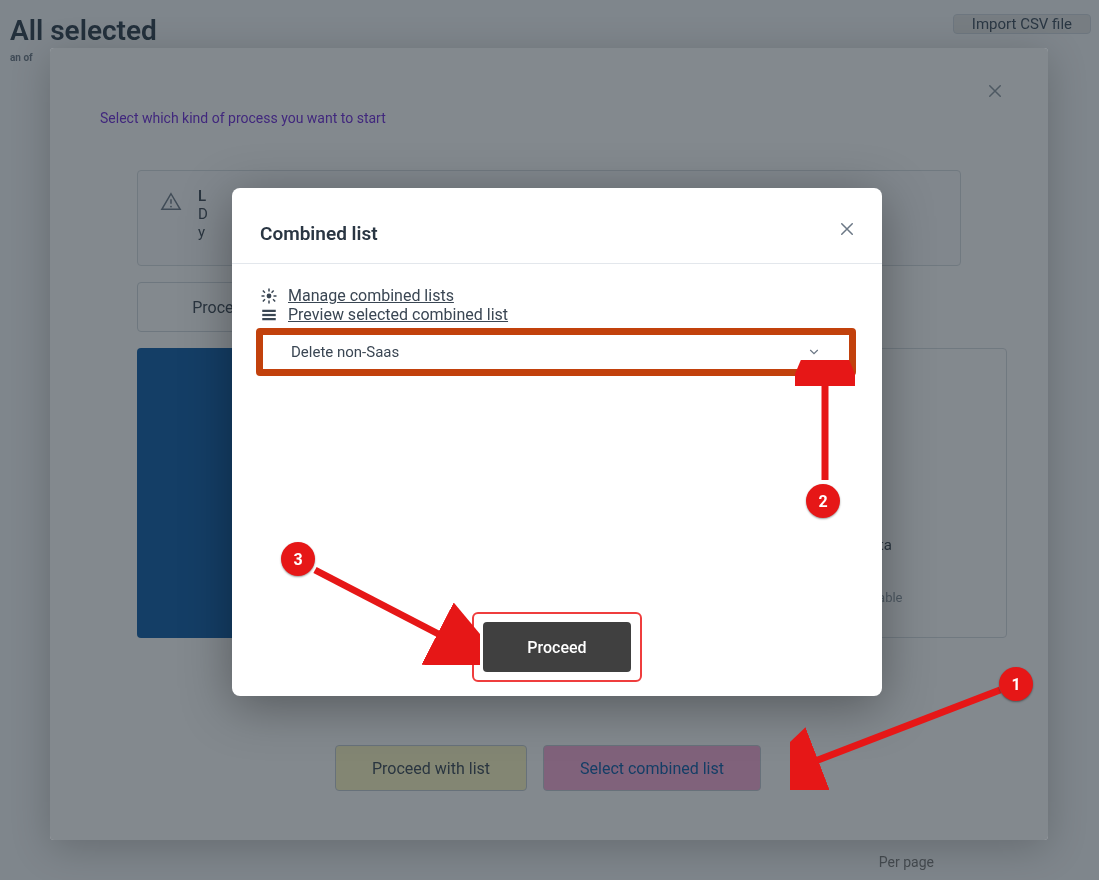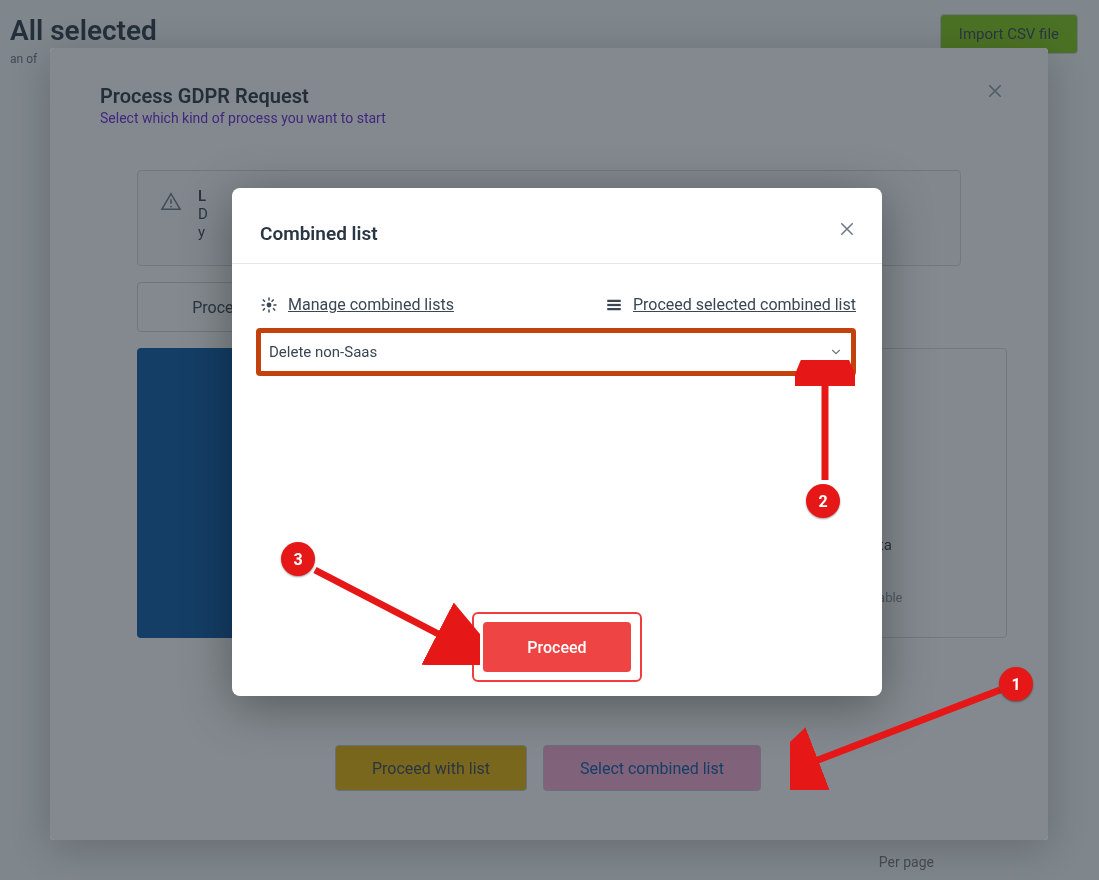--- a/index.html
+++ b/index.html
@@ -5,24 +5,24 @@
   * { box-sizing: border-box; margin: 0; padding: 0; font-family: -apple-system, BlinkMacSystemFont, "Segoe UI", Roboto, Helvetica, Arial, sans-serif; }
   html, body { width: 1099px; height: 880px; overflow: hidden; background: #fff; }
 
   
   .page-bg {
     position: absolute; inset: 0; background: #f7f9fb;
   }
   .page-title {
     position: absolute; top: 14px; left: 10px; font-size: 28px; font-weight: 600; color: #2b3a4a;
   }
-  .page-sub { position: absolute; top: 52px; left: 10px; font-size: 12px; color: #6b7785; }
+  .page-sub { position: absolute; top: 52px; left: 10px; font-size: 10px; color: #6b7785; font-weight: bold; }
   .import-btn {
-    position: absolute; top: 14px; right: 21px; padding: 10px 18px; border: 1px solid #cfd6de;
-    border-radius: 4px; background: #84cc16; color: #3b4a5a; font-size: 15px;
+    position: absolute; top: 14px; right: 8px; padding: 0 18px; border: 1px solid #cfd6de;
+    border-radius: 4px; background: #e5e5e5; color: #3b4a5a; font-size: 15px;
   }
   .footer-right { position:absolute; bottom:10px; right:165px; color:#777; font-size:14px;margin-top:9px; }
 
   
   .gdpr-modal {
     position: absolute; top: 48px; left: 50px; width: 998px; height: 792px;
     background: #ffffff; border-radius: 4px; box-shadow: 0 8px 40px rgba(0,0,0,.2);
   }
   .gdpr-title { position:absolute; top:36px; left:50px; font-size:20px; font-weight:600; color:#2a3643; }
   .gdpr-sub   { position:absolute; top:62px; left:50px; font-size:14px; color:#6d28d9; }
@@ -53,59 +53,59 @@
   .card-b-sub   { font-size:15px; color:#3a4653; text-align:center; margin-top:6px; }
   .card-b-note  { font-size:13px; color:#8a95a0; text-align:center; margin-top:36px; }
 
   .caption-a { position:absolute; top:608px; left:87px; width:260px; text-align:center; color:#3a4653; font-size:15px; }
 
   .proceed-list-btn, .select-combined-btn {
     position:absolute; top:697px; height:46px; line-height:46px; text-align:center;
     border-radius:4px; font-size:16px;
   }
   .proceed-list-btn {
-    left:285px; width:192px; border:1px solid #c2cad3; color:#3a4653; background:#eab308;
+    left:285px; width:192px; border:1px solid #c2cad3; color:#3a4653; background:#fef9c3;
   }
   .select-combined-btn {
     left:493px; width:218px; border:1px solid #c2cad3; color:#0b5aa6; background:#f9a8d4;
   }
 
   
   .dim-page  { position:absolute; inset:0; background:rgba(30,40,50,.55); }
   .dim-gdpr  { position:absolute; inset:0; background:rgba(30,40,50,.55); border-radius:4px; }
 
   
   .top-modal {
     position:absolute; top:188px; left:232px; width:650px; height:508px;
     background:#ffffff; border-radius:8px; box-shadow:0 10px 50px rgba(0,0,0,.35);
   }
   .top-header { position:relative; height:76px; border-bottom:1px solid #e3e7ec; }
   .top-title  { position:absolute; top:34px; left:28px; font-size:19px; font-weight:600; color:#2a3643; }
   .top-close  { position:absolute; top:32px; right:26px; color:#6b7785; }
   .icon-svg   { display:block; }
 
-  .links-row { position:absolute; top:98px; left:28px; right:26px; height:28px; display:flex; justify-content:space-between; align-items:flex-end; }
+  .links-row { position:absolute; top:98px; left:28px; right:26px; height:28px; display:flex; justify-content:space-between; align-items:flex-start;flex-direction:column; }
   .link-left, .link-right { display:flex; align-items:center; gap:10px; color:#3a4653; font-size:16px; }
   .link-left a, .link-right a { color:#3a4653; text-decoration:underline; }
   .gear-icon, .list-icon { width:18px; height:18px; }
 
   .dropdown {
     position:absolute; top:140px; left:24px; right:26px; height:48px;
-    border:5px solid #c2410c; border-radius:4px; background:#fff;
-    display:flex; align-items:center; padding:0 8px; justify-content:space-between;
+    border:7px solid #c2410c; border-radius:4px; background:#fff;
+    display:flex; align-items:center; padding:0 28px; justify-content:space-between;
     color:#3a4653; font-size:15px;
   }
   .chevron { width:14px; height:14px; }
 
   .proceed-wrap {
     position:absolute; bottom:14px; left:50%; transform:translateX(-50%);
     border:2px solid #ef3d3d; border-radius:6px; padding:8px 9px;
   }
   .proceed-btn {
-    width:148px; height:50px; background:#ef4444; color:#fff; border:none; border-radius:4px;
+    width:148px; height:50px; background:#404040; color:#fff; border:none; border-radius:4px;
     font-size:16px; font-weight:500;
   }
 
   
   .badge {
     position:absolute; width:34px; height:34px; border-radius:50%;
     background:#e61717; color:#fff; font-weight:700; font-size:16px;
     display:flex; align-items:center; justify-content:center;
     box-shadow:0 1px 2px rgba(0,0,0,.4);
   }
@@ -116,21 +116,20 @@
 
 <div class="page-bg">
   <div class="page-title">All selected</div>
   <div class="page-sub">an of</div>
   <div class="import-btn">Import CSV file</div>
   <div class="footer-right">Per page</div>
 </div>
 <div class="dim-page"></div>
 
 <div class="gdpr-modal">
-  <div class="gdpr-title">Process GDPR Request</div>
   <div class="gdpr-sub">Select which kind of process you want to start</div>
   <div class="gdpr-close">
     <svg class="icon-svg" width="18" height="18" viewBox="0 0 24 24">
       <path d="M5 5 L19 19 M19 5 L5 19" stroke="#8a95a0" stroke-width="2" fill="none" stroke-linecap="round"></path>
     </svg>
   </div>
 
   <div class="warning-box">
     <svg class="warning-icon" viewBox="0 0 24 24">
       <path d="M12 3 L22 20 H2 Z" fill="none" stroke="#6b7785" stroke-width="1.6"></path>
@@ -188,21 +187,21 @@
           </g>
       </svg>
       <a>Manage combined lists</a>
     </div>
     <div class="link-right">
       <svg class="list-icon" viewBox="0 0 24 24">
         <rect x="3" y="5" width="18" height="3" fill="#3a4653"></rect>
         <rect x="3" y="10.5" width="18" height="3" fill="#3a4653"></rect>
         <rect x="3" y="16" width="18" height="3" fill="#3a4653"></rect>
       </svg>
-      <a>Proceed selected combined list</a>
+      <a>Preview selected combined list</a>
     </div>
   </div>
 
   <div class="dropdown">
     <span>Delete non-Saas</span>
     <svg class="chevron" viewBox="0 0 24 24">
       <path d="M6 9 L12 15 L18 9" fill="none" stroke="#6b7785" stroke-width="2" stroke-linecap="round"></path>
     </svg>
   </div>
 

